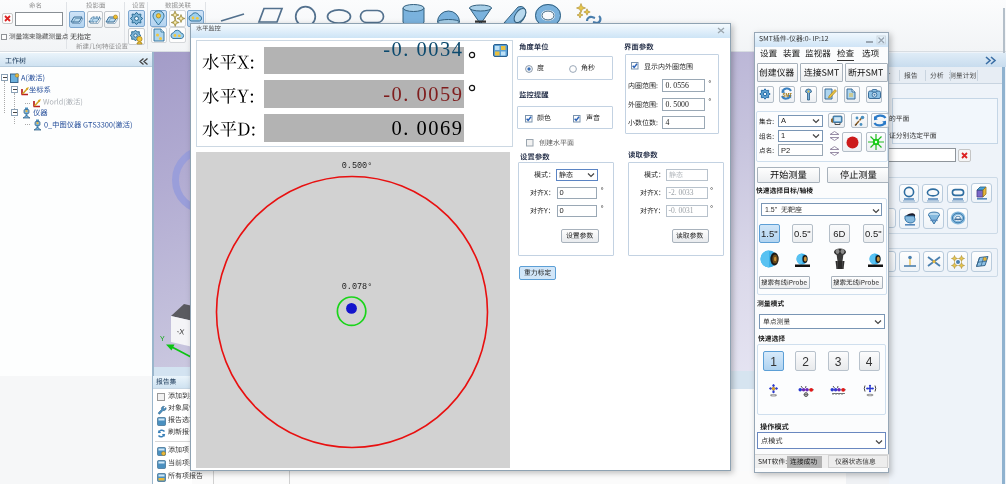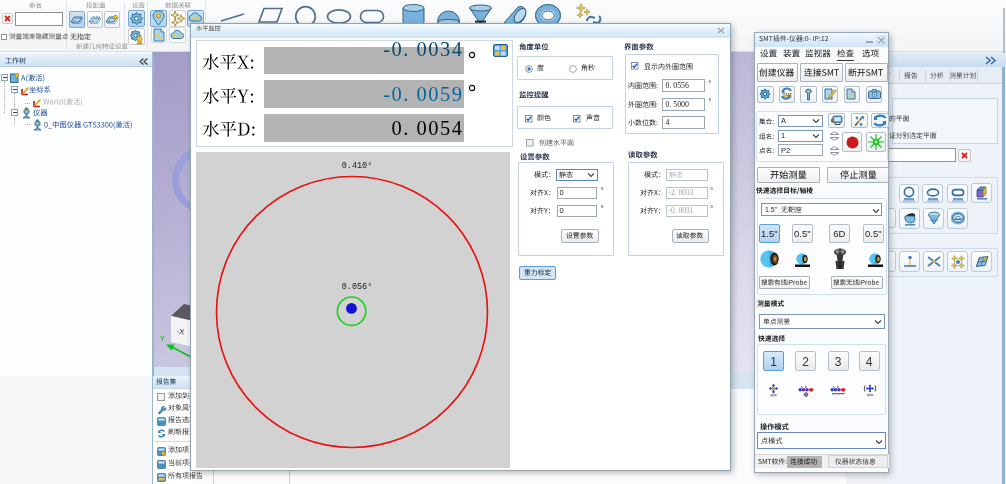--- a/index.html
+++ b/index.html
@@ -570,49 +570,49 @@
   </svg>
 <svg style="position:absolute;left:201.5px;top:86.5px;overflow:visible" width="55" height="23">
     <g fill="#000" transform="translate(0,15.40) scale(0.017500,-0.017500)">
       <use href="#gr46c34" x="0"></use>
       <use href="#gr45e73" x="1000"></use>
       <use href="#gr459" x="2000"></use>
       <use href="#gr43a" x="2689"></use>
     </g>
   </svg>
 <div style="position:absolute;left:264px;top:80.2px;width:200px;height:27.5px;background:#b3b3b3"></div>
-<div style="position:absolute;top:84.4px;font: 20.5px 'Liberation Serif', serif;color:#0369a1;white-space:pre;line-height:20.5px;letter-spacing:1.5px;right:542.5px;">-0. 0059</div>
+<div style="position:absolute;top:84.4px;font: 20.5px 'Liberation Serif', serif;color:#7f1d1d;white-space:pre;line-height:20.5px;letter-spacing:1.5px;right:542.5px;">-0. 0059</div>
 <svg style="position:absolute;left:468px;top:84.2px;overflow:visible" width="8" height="8">
     <circle cx="4" cy="4" r="2.6" fill="none" stroke="#111" stroke-width="1.2"></circle>
   </svg>
 <svg style="position:absolute;left:201.5px;top:120.3px;overflow:visible" width="57" height="23">
     <g fill="#000" transform="translate(0,15.40) scale(0.017500,-0.017500)">
       <use href="#gr46c34" x="0"></use>
       <use href="#gr45e73" x="1000"></use>
       <use href="#gr444" x="2000"></use>
       <use href="#gr43a" x="2771"></use>
     </g>
   </svg>
 <div style="position:absolute;left:264px;top:114.0px;width:200px;height:27.5px;background:#b3b3b3"></div>
-<div style="position:absolute;top:118.2px;font: 20.5px 'Liberation Serif', serif;color:#000;white-space:pre;line-height:20.5px;letter-spacing:1.5px;right:542.5px;">0. 0054</div>
+<div style="position:absolute;top:118.2px;font: 20.5px 'Liberation Serif', serif;color:#000;white-space:pre;line-height:20.5px;letter-spacing:1.5px;right:542.5px;">0. 0069</div>
 <div style="position:absolute;left:493px;top:43.5px;width:14.5px;height:13.5px;background:#5a9fd4;border:1px solid #2a6090;border-radius:2px"></div>
 <svg style="position:absolute;left:495px;top:45.5px;overflow:visible" width="11" height="10">
     <rect x="0" y="0" width="4.5" height="4" fill="#bde0f5"></rect>
     <rect x="6" y="0" width="4.5" height="4" fill="#e8c040"></rect>
     <rect x="0" y="5.5" width="4.5" height="4" fill="#e8c040"></rect>
     <rect x="6" y="5.5" width="4.5" height="4" fill="#bde0f5"></rect>
   </svg>
 <div style="position:absolute;left:196px;top:152px;width:314px;height:316px;background:#d2d2d2"></div>
 <svg style="position:absolute;left:196px;top:152px;overflow:visible" width="314" height="316">
     <circle cx="156" cy="160" r="135.5" fill="none" stroke="#e81010" stroke-width="1.6"></circle>
 <circle cx="155.6" cy="159.2" r="14.2" fill="none" stroke="#1ad41a" stroke-width="1.7"></circle>
 <circle cx="155.5" cy="156.4" r="5.4" fill="#1414cc"></circle>
   </svg>
-<div style="position:absolute;top:161.5px;font: 8.5px 'Liberation Mono', monospace;color:#222;white-space:pre;line-height:8.5px;left:357px;transform:translateX(-50%);">0.410°</div>
-<div style="position:absolute;top:282.5px;font: 8.5px 'Liberation Mono', monospace;color:#222;white-space:pre;line-height:8.5px;left:357px;transform:translateX(-50%);">0.056°</div>
+<div style="position:absolute;top:161.5px;font: 8.5px 'Liberation Mono', monospace;color:#222;white-space:pre;line-height:8.5px;left:357px;transform:translateX(-50%);">0.500°</div>
+<div style="position:absolute;top:282.5px;font: 8.5px 'Liberation Mono', monospace;color:#222;white-space:pre;line-height:8.5px;left:357px;transform:translateX(-50%);">0.078°</div>
 <svg style="position:absolute;left:518.6px;top:42.5px;overflow:visible" width="32" height="10">
     <g fill="#1f2a44" transform="translate(0,6.51) scale(0.007400,-0.007400)">
       <use href="#gs689d2" x="0"></use>
       <use href="#gs65ea6" x="1000"></use>
       <use href="#gs65355" x="2000"></use>
       <use href="#gs64f4d" x="3000"></use>
     </g>
   </svg>
 <div style="position:absolute;left:517.4px;top:56px;width:96px;height:23.6px;background:#fff;border:1px solid #c3d2e2;border-radius:1px"></div>
 <svg style="position:absolute;left:524.5px;top:64.5px;overflow:visible" width="8" height="8">

